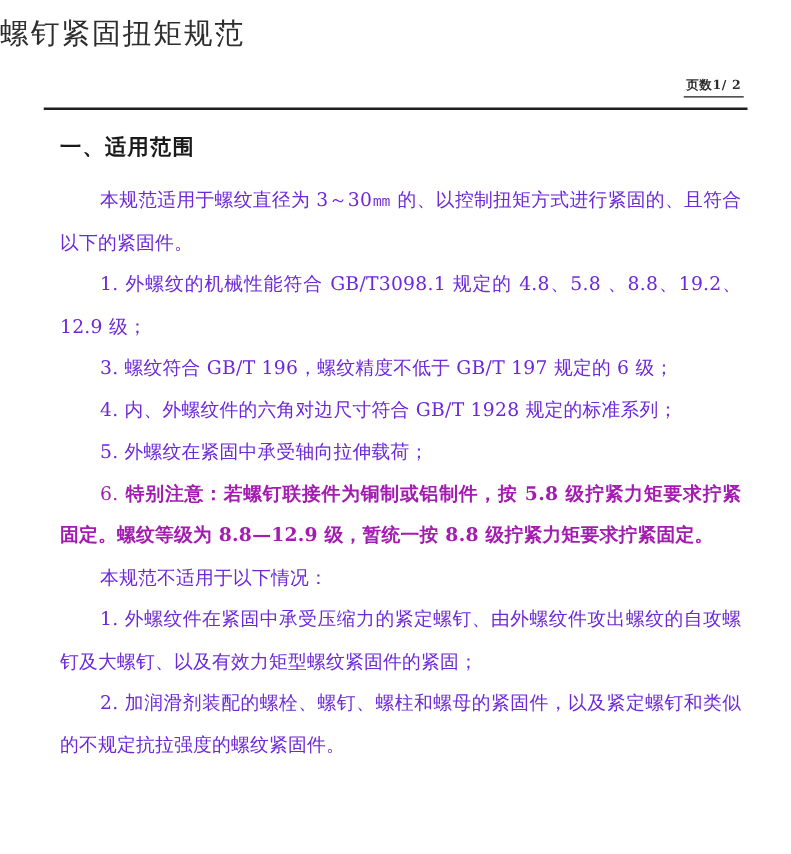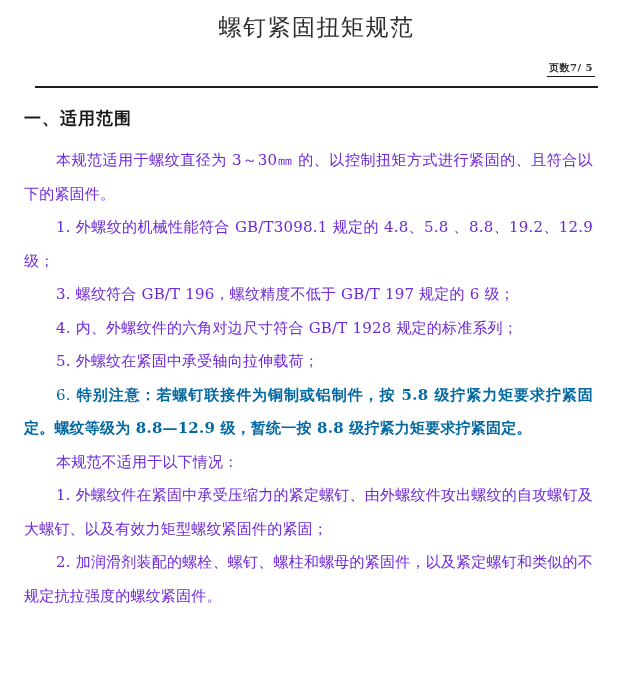--- a/index.html
+++ b/index.html
@@ -19,21 +19,21 @@
   .page {
     position: relative;
     width: 633px;
     height: 683px;
     box-sizing: border-box;
     background: #ffffff;
   }
 
   
   .doc-title {
-    text-align: center;
+    text-align: left;
     font-size: 23px;
     line-height: 34px;
     color: #2e2e2e;
     font-weight: normal;
     letter-spacing: 1.5px;
     margin: 10px 0 0 0;
     padding: 0;
     font-family: "DejaVu Serif", "Liberation Serif", serif;
   }
 
@@ -62,21 +62,21 @@
     left: 35px;
     right: 35px;
     top: 76px;
     height: 0;
     border-top: 2px solid #1f1f1f;
   }
 
   
   .content {
     position: absolute;
-    left: 24px;
+    left: 48px;
     right: 40px;
     top: 92px;
   }
 
   .section-heading {
     font-size: 17px;
     line-height: 24px;
     font-weight: bold;
     color: #1a1a1a;
     letter-spacing: 1px;
@@ -91,36 +91,36 @@
     padding: 0;
     text-indent: 32px;
     text-align: justify;
     text-justify: inter-ideograph;
     color: #6d28d9;
     letter-spacing: 0.2px;
   }
 
   p.para.bold {
     font-weight: bold;
-    color: #0369a1;
+    color: #a21caf;
   }
   p.para.bold .lead-num {
     font-weight: normal;
   }
 </style>
 </head>
 <body>
 
 <div class="page">
 
   <h1 class="doc-title">螺钉紧固扭矩规范</h1>
 
   <div class="page-indicator-row">
     <span class="page-indicator">
-      <span class="pi-label">页数</span><span>7/ 5</span>
+      <span class="pi-label">页数</span><span>1/ 2</span>
     </span>
   </div>
 
   <div class="header-rule"></div>
 
   <div class="content">
 
     <div class="section-heading">一、适用范围</div>
 
     <p class="para">本规范适用于螺纹直径为 3～30㎜ 的、以控制扭矩方式进行紧固的、且符合以下的紧固件。</p>

